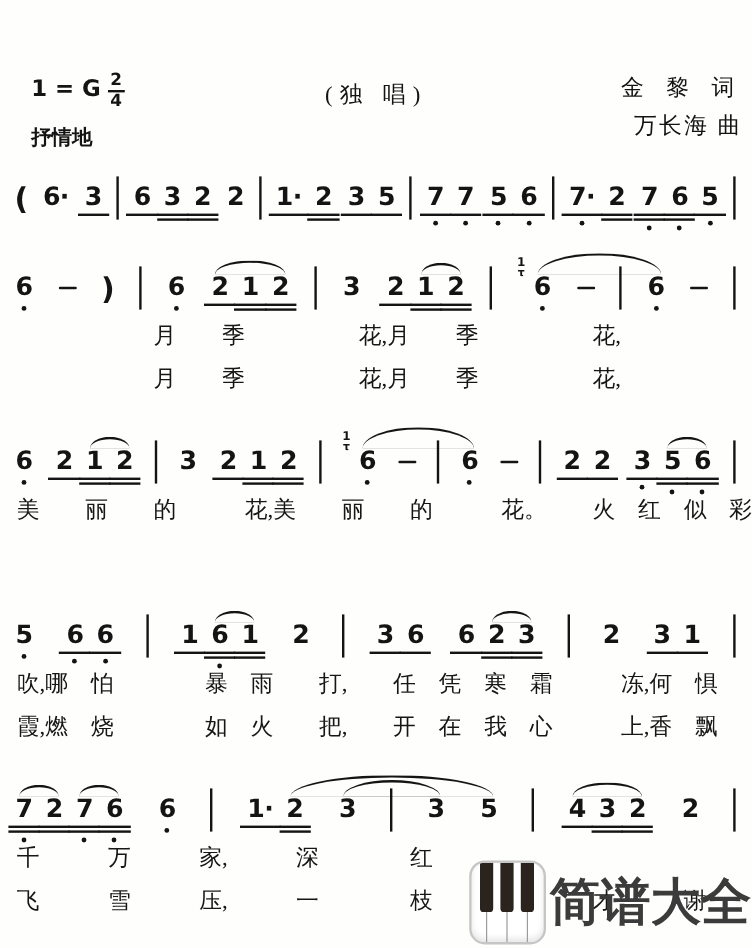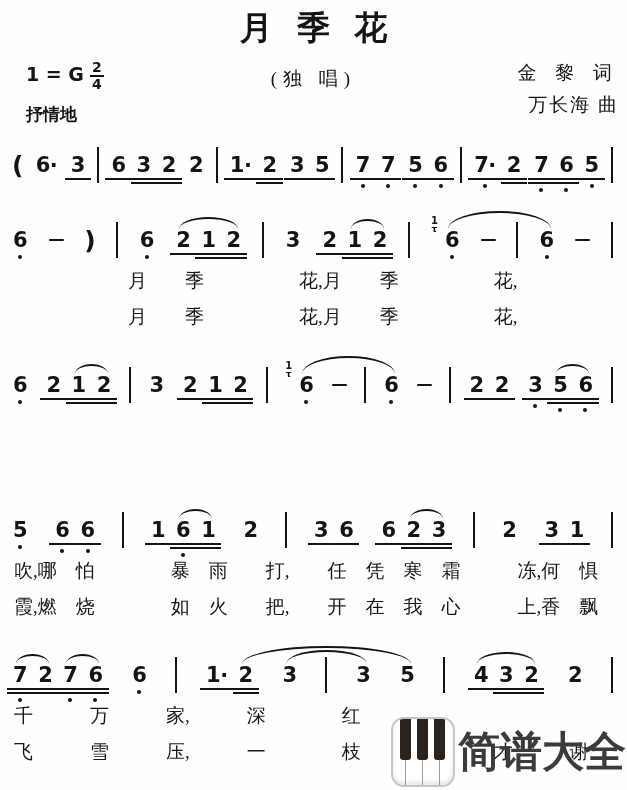--- a/index.html
+++ b/index.html
@@ -46,21 +46,20 @@
   .wm-icon .bk{position:absolute;top:0;height:41px;width:11px;background:#2b241e;border-radius:0 0 3px 3px;}
   .wm-text{margin-left:3px;}
   .wm-brand{font-weight:700;font-size:42px;line-height:1;color:#3b3b3b;letter-spacing:0px;}
   .wm-domain{font-size:23px;line-height:1.1;color:#4d4d4d;margin-top:-1px;}
 </style>
 </head>
 <body>
 
 <div class="sheet">
 
-  <div class="title">月 季 花</div>
 
   <div class="keysig">
     <span>1 = G</span><span class="frac"><b class="num">2</b><b class="den">4</b></span>
   </div>
 
   <div class="subtitle">(独 唱)</div>
   <div class="lyricist">金 黎 词</div>
   <div class="composer">万长海 曲</div>
   <div class="tempo">抒情地</div>
 
@@ -176,20 +175,21 @@
           <span class="grp">
             <span class="note"><span class="num">3</span><i class="ul" style="bottom: -4px;"></i><i class="odot" style="bottom: -12px;"></i></span>
             <span class="note"><span class="num">5</span><i class="ul" style="bottom: -4px;"></i><i class="ul" style="bottom: -8px;"></i><i class="odot" style="bottom: -16px;"></i></span>
             <span class="note"><span class="num">6</span><i class="ul" style="bottom: -4px;"></i><i class="ul" style="bottom: -8px;"></i><i class="odot" style="bottom: -16px;"></i></span>
           </span>
           <span class="bar"></span>
           <div class="slur" style="left: 63px; width: 33px; height: 8px; top: -1px;"></div>
           <div class="slur" style="left: 290px; width: 93px; height: 16px; top: -9px;"></div>
           <div class="slur" style="left: 544px; width: 33px; height: 8px; top: -1px;"></div>
         </div>
+        <div class="lyric">美　　丽　　的　　　花,美　　丽　　的　　　花。　　火　红　似　彩</div>
       </div>
       <div class="system" style="top: 510px;">
         <div class="staff">
           <span class="note"><span class="num">5</span><i class="odot" style="bottom: -8px;"></i></span>
           <span class="grp">
             <span class="note"><span class="num">6</span><i class="ul" style="bottom: -4px;"></i><i class="odot" style="bottom: -12px;"></i></span>
             <span class="note"><span class="num">6</span><i class="ul" style="bottom: -4px;"></i><i class="odot" style="bottom: -12px;"></i></span>
           </span>
           <span class="bar"></span>
           <span class="grp">

